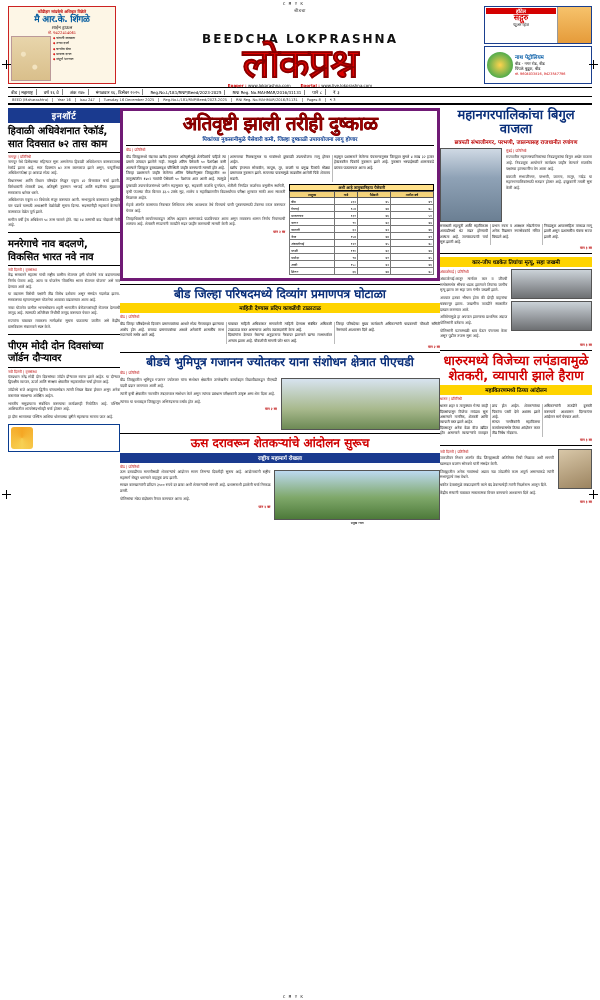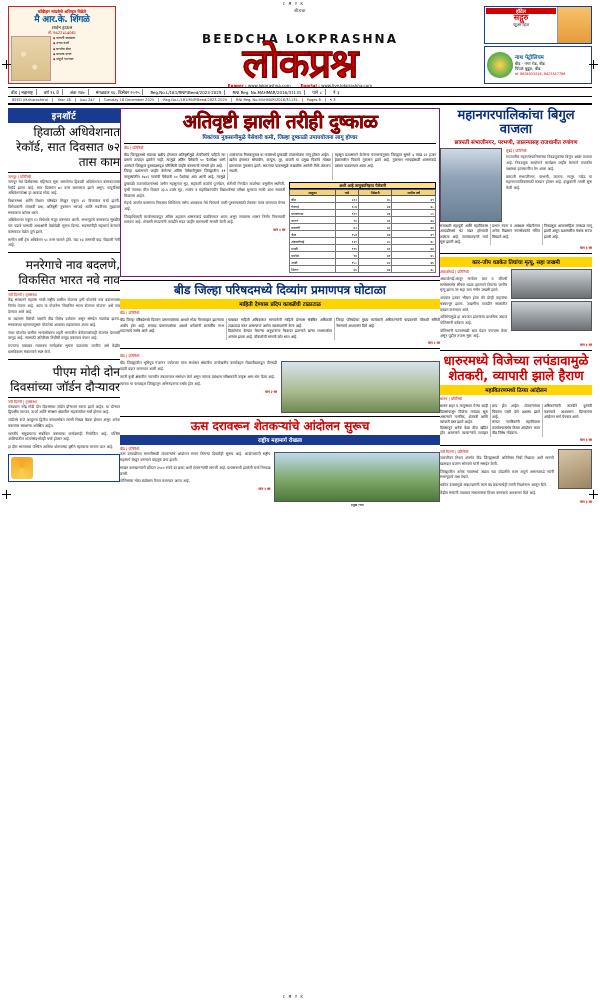--- a/index.html
+++ b/index.html
@@ -87,28 +87,28 @@
   .grid { display:flex; gap:0; margin-top:3px; }
   .col-l { width:112px; }
   .col-c { flex:1; }
   .col-r { width:152px; }
 
   
   .inshort-hd {
     background:#1a3a8f; color:#fff; font-size:9px; font-weight:bold;
     text-align:center; padding:1px 0; letter-spacing:0.5px;
   }
-  .sub-hd { font-size:12px; font-weight:normal; line-height:1.25; padding:2px 0; border-bottom:0.5px solid #000;text-align:right;}
+  .sub-hd { font-size:10px; font-weight:bold; line-height:1.25; padding:2px 0; border-bottom:0.5px solid #000;}
   .byline { font-size:3.6px; color:#b00; padding:1px 0; }
   .body-text { font-size:3.7px; line-height:1.55; text-align:justify; color:#111; }
   .body-text p { margin-bottom:2px; }
   .rule { border-top:1px solid #000; margin:3px 0; }
 
   
-  .lead-box { border:1px solid #701a75; padding:3px; }
+  .lead-box { border:3px solid #701a75; padding:3px; }
   .lead-head {
     font-size:19px; font-weight:bold; color:#d00000; text-align:center;
     line-height:1.05; letter-spacing:-0.5px; -webkit-text-stroke:0.3px #700;
   }
   .lead-sub {
     font-size:5.5px; color:#0a3c8f; font-weight:bold; text-align:center;
     padding:2px 0; border-bottom:0.5px solid #000; line-height:1.3;
   }
   .cols3 { column-count:3; column-gap:4px; column-rule:0.5px solid #bbb; font-size:3.6px; line-height:1.5; text-align:justify; margin-top:2px;}
 
@@ -397,20 +397,21 @@
             <p>दिव्यांगांना देण्यात येणाऱ्या अनुदानाचा गैरवापर झाल्याने खऱ्या लाभार्थ्यांवर अन्याय झाला आहे. चौकशीची मागणी जोर धरत आहे.</p>
             <p>जिल्हा परिषदेच्या मुख्य कार्यकारी अधिकाऱ्यांनी याप्रकरणी चौकशी समिती नेमण्याचे आश्वासन दिले आहे.</p>
           </div>
           <div class="contd">पान २ वर</div>
         </div>
       </div>
 
       <div class="rule"></div>
 
       <div>
+        <div class="c-head-blue">बीडचे भुमिपूत्र गजानन ज्योतकर याना संशोधन क्षेत्रात पीएचडी</div>
         <div class="byline">बीड | प्रतिनिधी</div>
         <div class="flex mt2">
           <div style="flex:1" class="body-text">
             <p>बीड जिल्ह्यातील भूमिपुत्र गजानन ज्योतकर यांना संशोधन क्षेत्रातील उल्लेखनीय कार्याबद्दल विद्यापीठाकडून पीएचडी पदवी प्रदान करण्यात आली आहे.</p>
             <p>त्यांनी कृषी क्षेत्रातील नवनवीन तंत्रज्ञानावर संशोधन केले असून त्यांच्या प्रबंधास परीक्षकांनी उत्कृष्ट असा शेरा दिला आहे.</p>
             <p>त्यांच्या या यशाबद्दल जिल्ह्यातून अभिनंदनाचा वर्षाव होत आहे.</p>
             <div class="contd">पान २ वर</div>
           </div>
           <div class="photo rally" style="flex:1; height:52px;"></div>
         </div>

